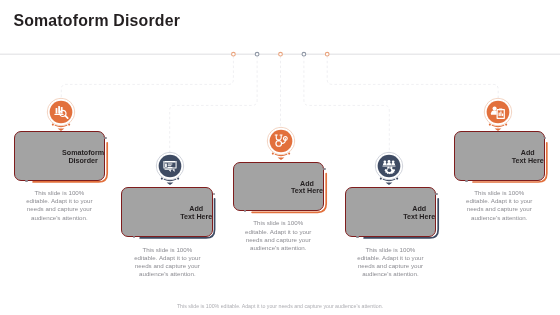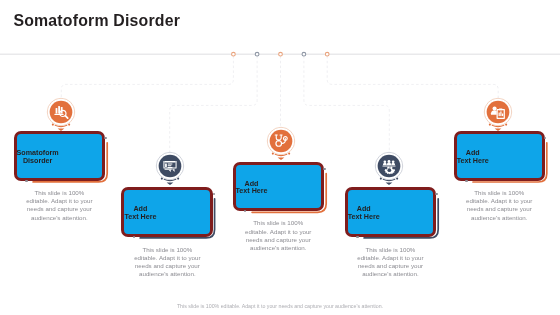--- a/index.html
+++ b/index.html
@@ -2,21 +2,21 @@
 <html><head>
 <meta charset="utf-8">
 <style>
   html,body{margin:0;padding:0;}
   body{width:560px;height:315px;background:#ffffff;font-family:"Liberation Sans",sans-serif;overflow:hidden;position:relative;}
   #stage{position:absolute;left:0;top:0;width:560px;height:224px;}
   .title{position:absolute;left:13.4px;top:12.3px;font-size:15.85px;font-weight:bold;color:#231f20;letter-spacing:0.2px;white-space:nowrap;}
   svg.lines{position:absolute;left:0;top:0;width:560px;height:315px;overflow:visible;}
   .card{position:absolute;box-sizing:border-box;}
   .card .accent{position:absolute;left:0;top:0;width:100%;height:100%;overflow:visible;}
-  .card .face{position:absolute;left:0;top:0;width:100%;height:100%;background:#0ea5e9;border:3px solid #7f1d1d;border-radius:7px;box-sizing:border-box;display:flex;align-items:center;justify-content:flex-start;}
+  .card .face{position:absolute;left:0;top:0;width:100%;height:100%;background:#a3a3a3;border:1px solid #7f1d1d;border-radius:7px;box-sizing:border-box;display:flex;align-items:center;justify-content:flex-end;}
   .cardtxt{text-align:center;padding-top:4px;font-size:7.15px;font-weight:bold;color:#231f20;line-height:7.6px;white-space:pre-line;}
   .dot{position:absolute;width:2.4px;height:2.4px;border-radius:50%;background:#8d8d95;}
   .dot-tr{right:-1.7px;top:5.5px;}
   .dot-bl{left:11.6px;bottom:-1.5px;}
   .body{position:absolute;text-align:center;font-size:6.2px;color:#8c8c92;line-height:8.2px;white-space:pre-line;}
   .footer{position:absolute;left:0;top:303px;width:560px;text-align:center;font-size:5.25px;color:#aeaeb3;}
   .badge{position:absolute;width:30px;height:38px;margin-left:-15px;margin-top:-16px;}
   .badge svg{display:block;overflow:visible;}
 </style>
 </head>

